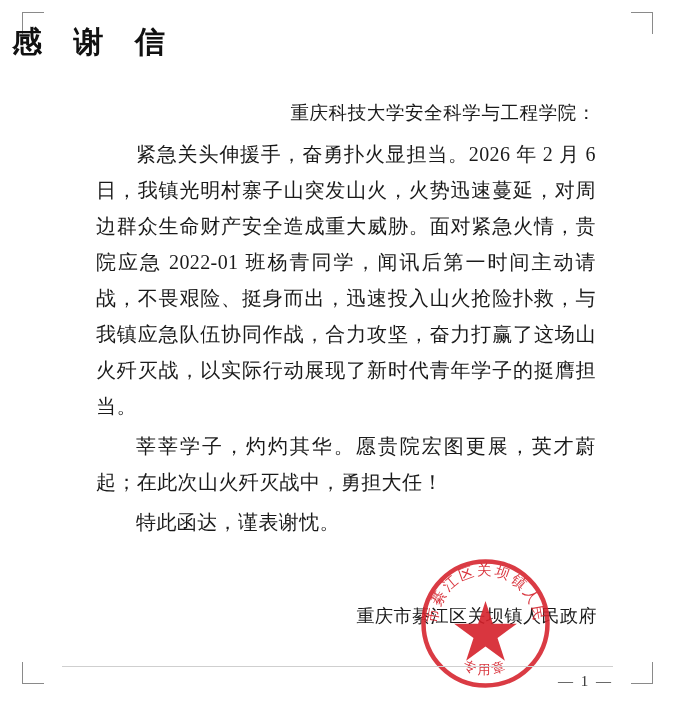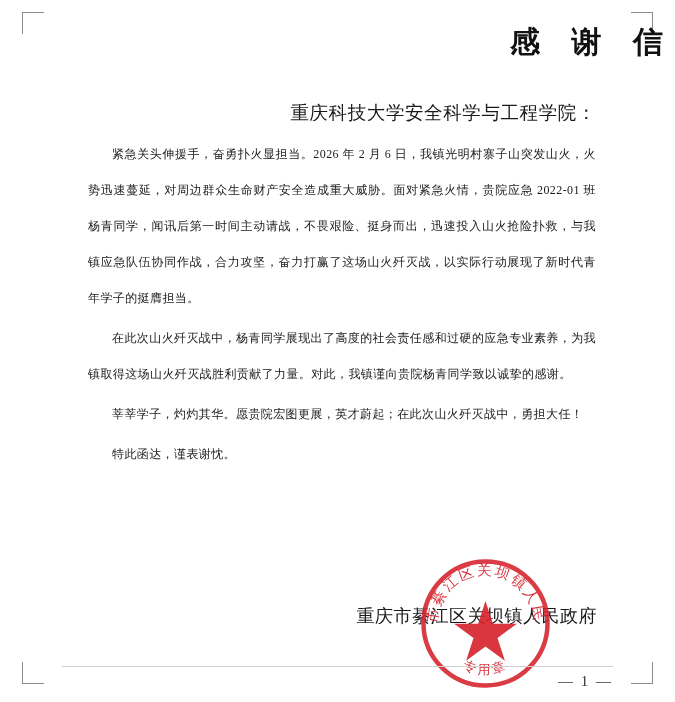--- a/index.html
+++ b/index.html
@@ -21,21 +21,21 @@
     inset: 0;
     background: #fff;
   }
 
   
   .doc-title {
     position: absolute;
     top: 22px;
     left: 0;
     right: 0;
-    text-align: right;
+    text-align: left;
     font-size: 30px;
     font-weight: bold;
     letter-spacing: 12px;
     text-indent: 12px;
     color: #111;
     font-family: "Liberation Serif", "DejaVu Serif", serif;
   }
 
   
   .body-wrap {
@@ -46,28 +46,28 @@
   }
   .salutation {
     font-size: 18.5px;
     line-height: 34px;
     letter-spacing: 0.6px;
     margin-bottom: 6px;
     font-weight: 500;
     text-align: right;
   }
   .para {
-    font-size: 12px;
+    font-size: 20px;
     line-height: 36px;
     text-indent: 2em;
     letter-spacing: 0.4px;
     text-align: justify;
     text-justify: inter-ideograph;
     font-weight: 500;
-    margin: 0 0 4px 4px;
+    margin: 0 0 4px 12px;
   }
 
   
   .signature {
     position: absolute;
     top: 604px;
     right: 78px;
     font-size: 18px;
     letter-spacing: 0.5px;
     font-weight: 500;
@@ -135,21 +135,20 @@
   <div class="crop tl"></div>
   <div class="crop tr"></div>
   <div class="crop bl"></div>
   <div class="crop br"></div>
 
   <div class="doc-title">感 谢 信</div>
 
   <div class="body-wrap">
     <div class="salutation">重庆科技大学安全科学与工程学院：</div>
     <p class="para">紧急关头伸援手，奋勇扑火显担当。2026 年 2 月 6 日，我镇光明村寨子山突发山火，火势迅速蔓延，对周边群众生命财产安全造成重大威胁。面对紧急火情，贵院应急 2022-01 班杨青同学，闻讯后第一时间主动请战，不畏艰险、挺身而出，迅速投入山火抢险扑救，与我镇应急队伍协同作战，合力攻坚，奋力打赢了这场山火歼灭战，以实际行动展现了新时代青年学子的挺膺担当。</p>
-    <p class="para">在此次山火歼灭战中，杨青同学展现出了高度的社会责任感和过硬的应急专业素养，为我镇取得这场山火歼灭战胜利贡献了力量。对此，我镇谨向贵院杨青同学致以诚挚的感谢。</p>
     <p class="para">莘莘学子，灼灼其华。愿贵院宏图更展，英才蔚起；在此次山火歼灭战中，勇担大任！</p>
     <p class="para">特此函达，谨表谢忱。</p>
   </div>
 
   <div class="signature">重庆市綦江区关坝镇人民政府</div>
 
   <div class="seal">
     <svg width="135" height="135" viewBox="0 0 135 135" xmlns="http://www.w3.org/2000/svg">
       <defs>
         <path id="sealTopArc" d="M 19,67.5 A 48.5,48.5 0 0 1 116,67.5" fill="none"></path>

